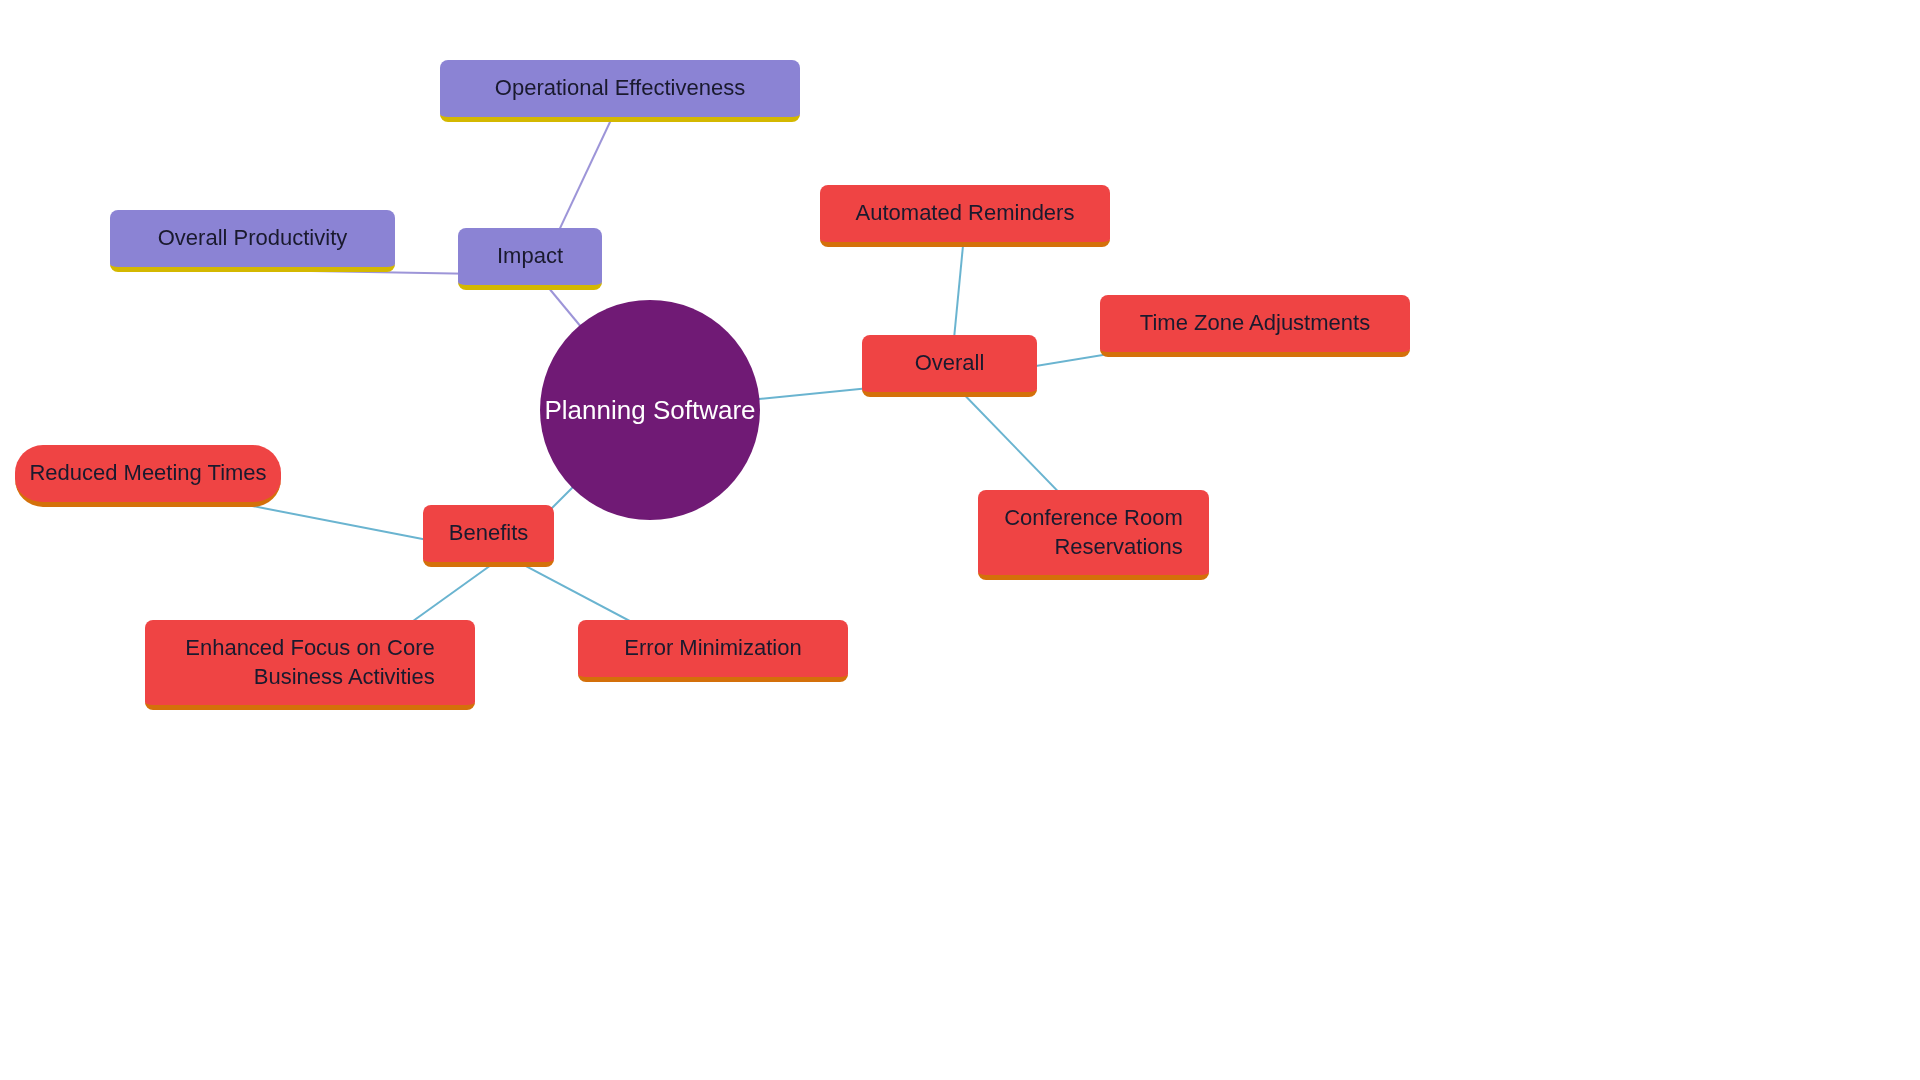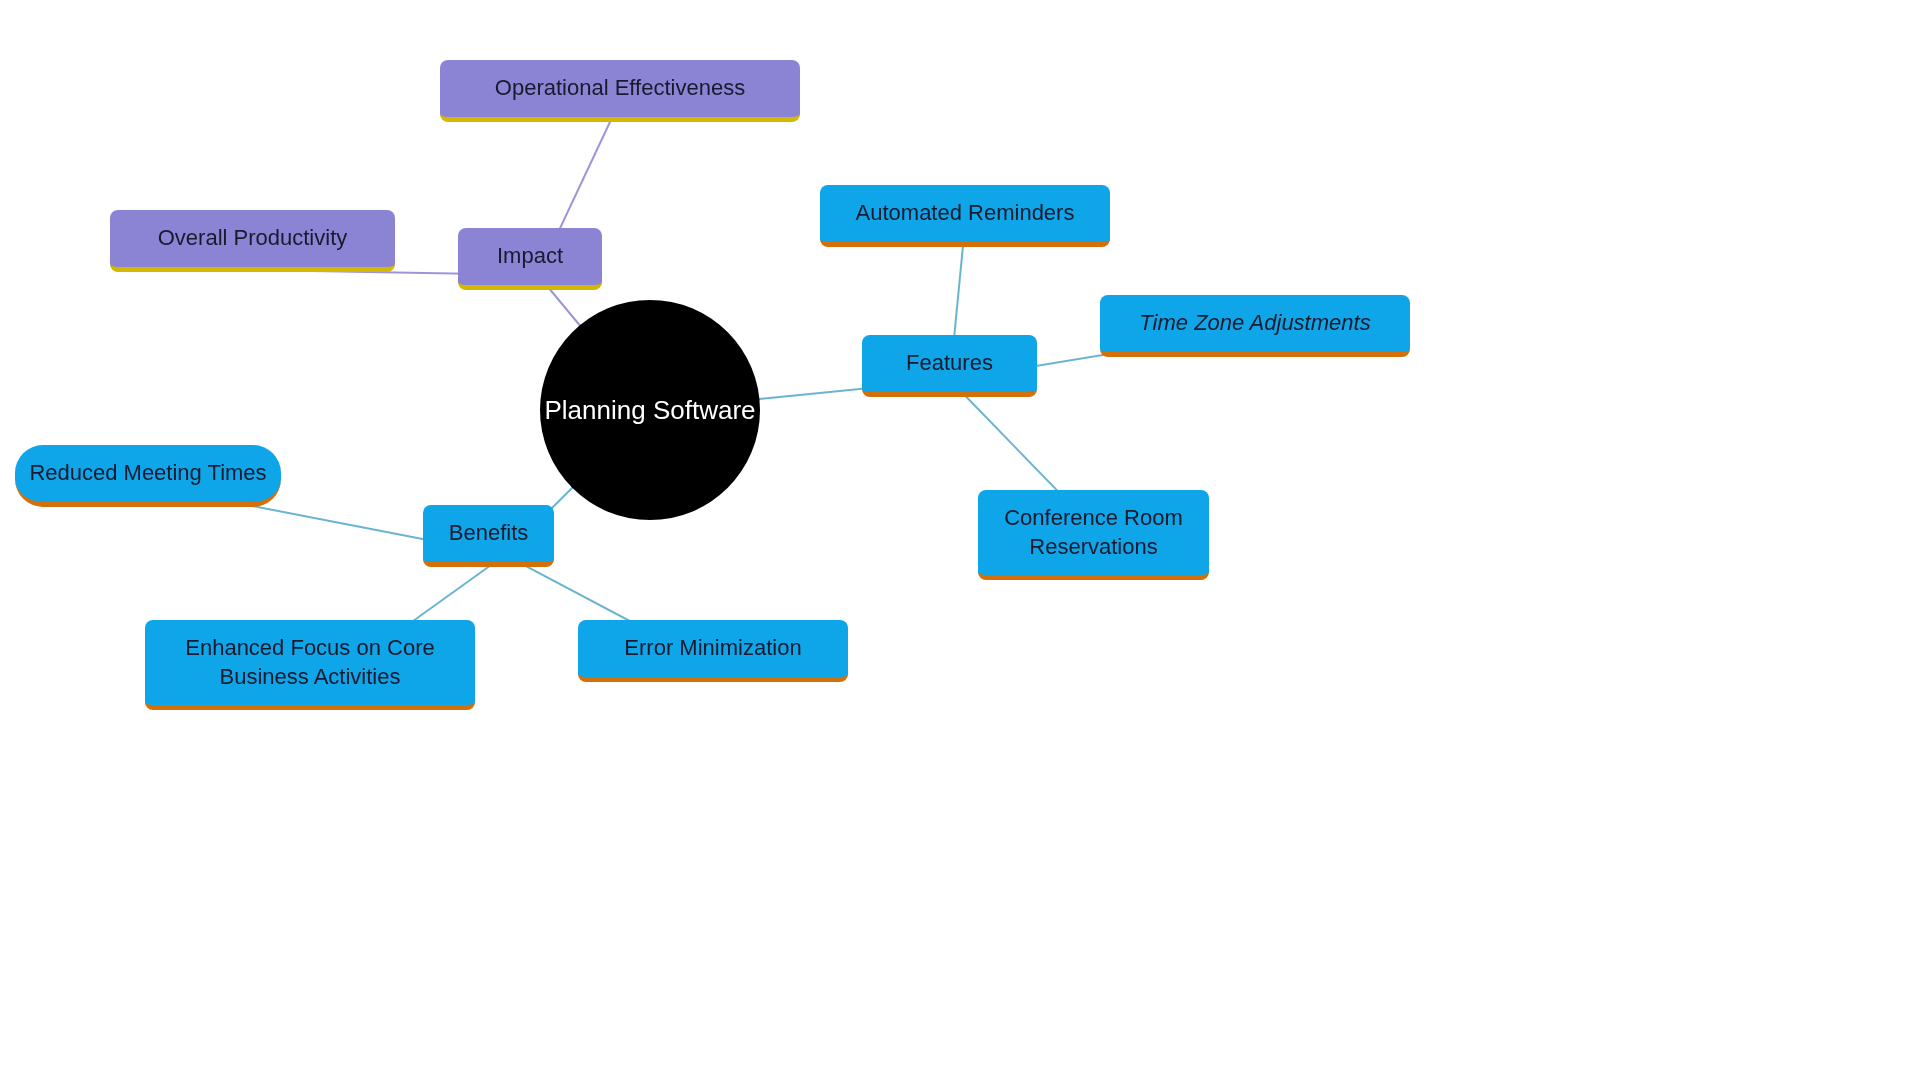--- a/index.html
+++ b/index.html
@@ -18,21 +18,21 @@
       width: 1920px;
       height: 1080px;
       pointer-events: none;
     }
 
     .center-node {
       position: absolute;
       width: 220px;
       height: 220px;
       border-radius: 50%;
-      background: #000000;
+      background: #701a75;
       display: flex;
       align-items: center;
       justify-content: center;
       text-align: right;
       color: #ffffff;
       font-size: 26px;
       font-weight: 400;
       left: 540px;
       top: 300px;
     }
@@ -50,23 +50,24 @@
       line-height: 1.3;
     }
 
     .node-purple {
       background: #8b83d4;
       color: #1a1a2e;
       border-bottom: 5px solid #d4b800;
     }
 
     .node-blue {
-      background: #0ea5e9;
+      background: #ef4444;
       color: #1a1a2e;
       border-bottom: 5px solid #d4700a;
+      text-align: right;
     }
 
     
     .node-operational {
       left: 440px;
       top: 60px;
       width: 360px;
     }
 
     .node-overall {
@@ -84,21 +85,20 @@
     .node-automated {
       left: 820px;
       top: 185px;
       width: 290px;
     }
 
     .node-timezone {
       left: 1100px;
       top: 295px;
       width: 310px;
-      font-style: italic;
     }
 
     .node-features {
       left: 862px;
       top: 335px;
       width: 175px;
     }
 
     .node-conference {
       left: 978px;
@@ -169,21 +169,21 @@
 
 <div class="node node-purple node-operational">
   <span>Operational Effectiveness</span>
 </div>
 
 <div class="node node-purple node-overall">
   <span>Overall Productivity</span>
 </div>
 
 <div class="node node-blue node-features">
-  <span>Features</span>
+  <span>Overall</span>
 </div>
 
 <div class="node node-blue node-automated">
   <span>Automated Reminders</span>
 </div>
 
 <div class="node node-blue node-timezone">
   <span>Time Zone Adjustments</span>
 </div>
 

